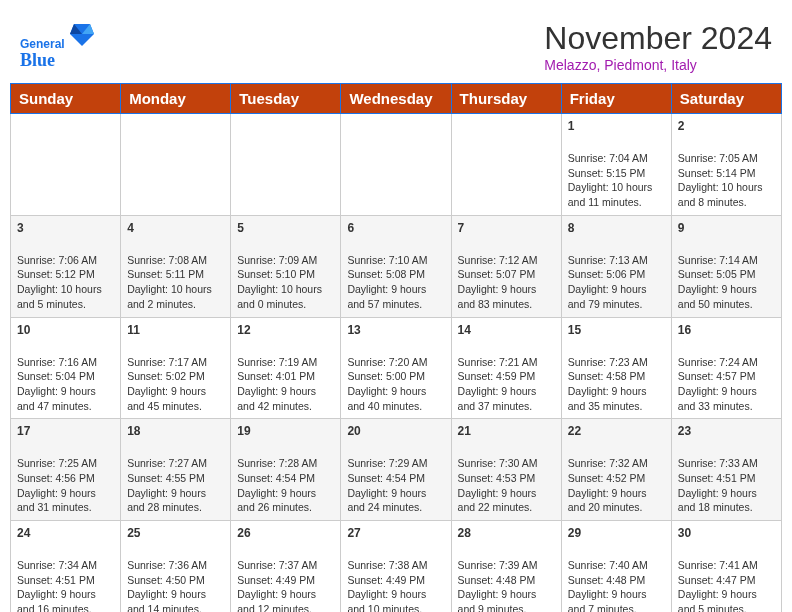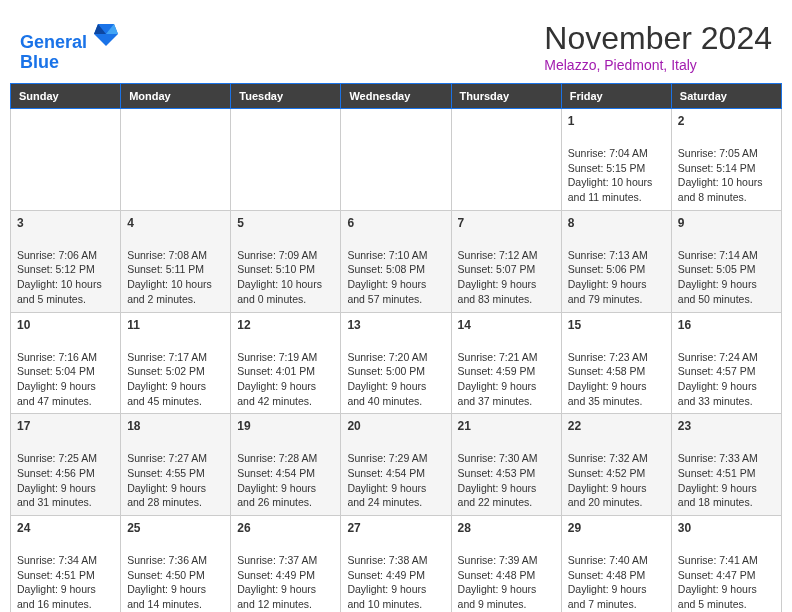--- a/index.html
+++ b/index.html
@@ -14,21 +14,21 @@
       display: flex;
       justify-content: space-between;
       align-items: flex-start;
       padding: 10px 10px 5px 10px;
     }
     .logo {
       display: flex;
       align-items: center;
     }
     .logo-text {
-      font-size: 18px;
+      font-size: 12px;
       font-weight: bold;
       color: #333;
       line-height: 1.1;
     }
     .logo-text span {
       color: #1a73e8;
     }
     .logo-icon {
       width: 24px;
       height: 28px;
@@ -45,25 +45,25 @@
     .location {
       font-size: 14px;
       color: #a21caf;
     }
     .calendar {
       width: 100%;
       border-collapse: collapse;
       margin-top: 5px;
     }
     .calendar th {
-      background-color: #404040;
+      background-color: #c2410c;
       color: #fff;
       text-align: left;
       padding: 6px 8px;
-      font-size: 11px;
+      font-size: 15px;
       border: 1px solid #1a73e8;
     }
     .calendar td {
       vertical-align: top;
       padding: 5px 6px;
       border: 1px solid #ccc;
       font-size: 10.5px;
       color: #333;
       width: 110px;
       height: 80px;
@@ -95,21 +95,21 @@
       <div style="display:flex;align-items:center;">
         <div class="logo-text">
           <span>General</span>
           <svg class="logo-icon" viewBox="0 0 24 28">
             <polygon points="4,4 20,4 24,14 12,26 0,14" fill="#1a73e8"></polygon>
             <polygon points="4,4 12,14 0,14" fill="#0d47a1"></polygon>
             <polygon points="20,4 24,14 12,14" fill="#42a5f5"></polygon>
           </svg>
         </div>
       </div>
-      <div class="logo-text" style="color:#1a73e8;font-size:18px;">
+      <div class="logo-text" style="color:#1a73e8;font-size:18px;font-family:Liberation Serif, serif;">
         <span>Blue</span>
       </div>
     </div>
   </div>
   <div class="title-block">
     <div class="month-title">November 2024</div>
     <div class="location">Melazzo, Piedmont, Italy</div>
   </div>
 </div>
 

